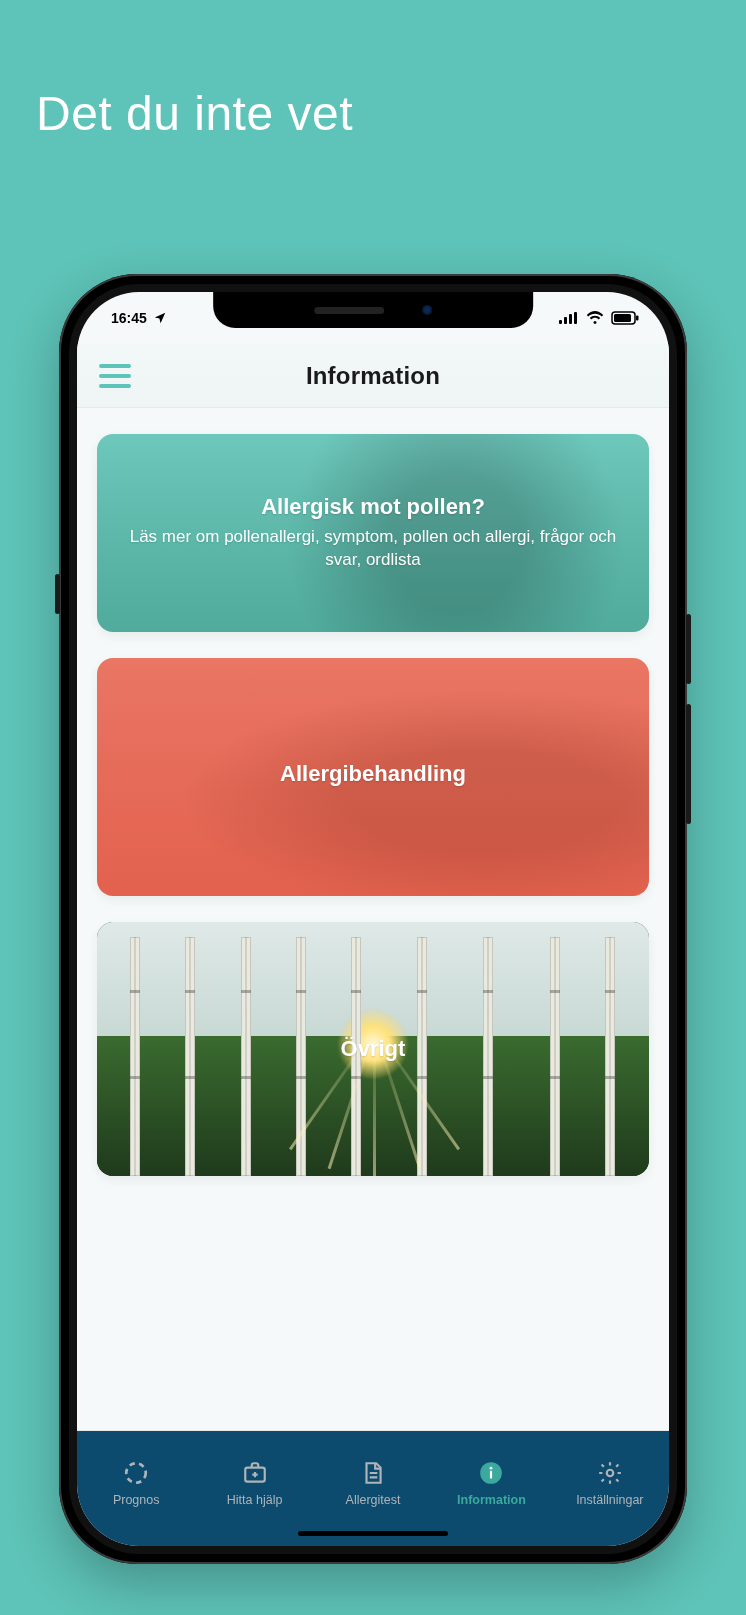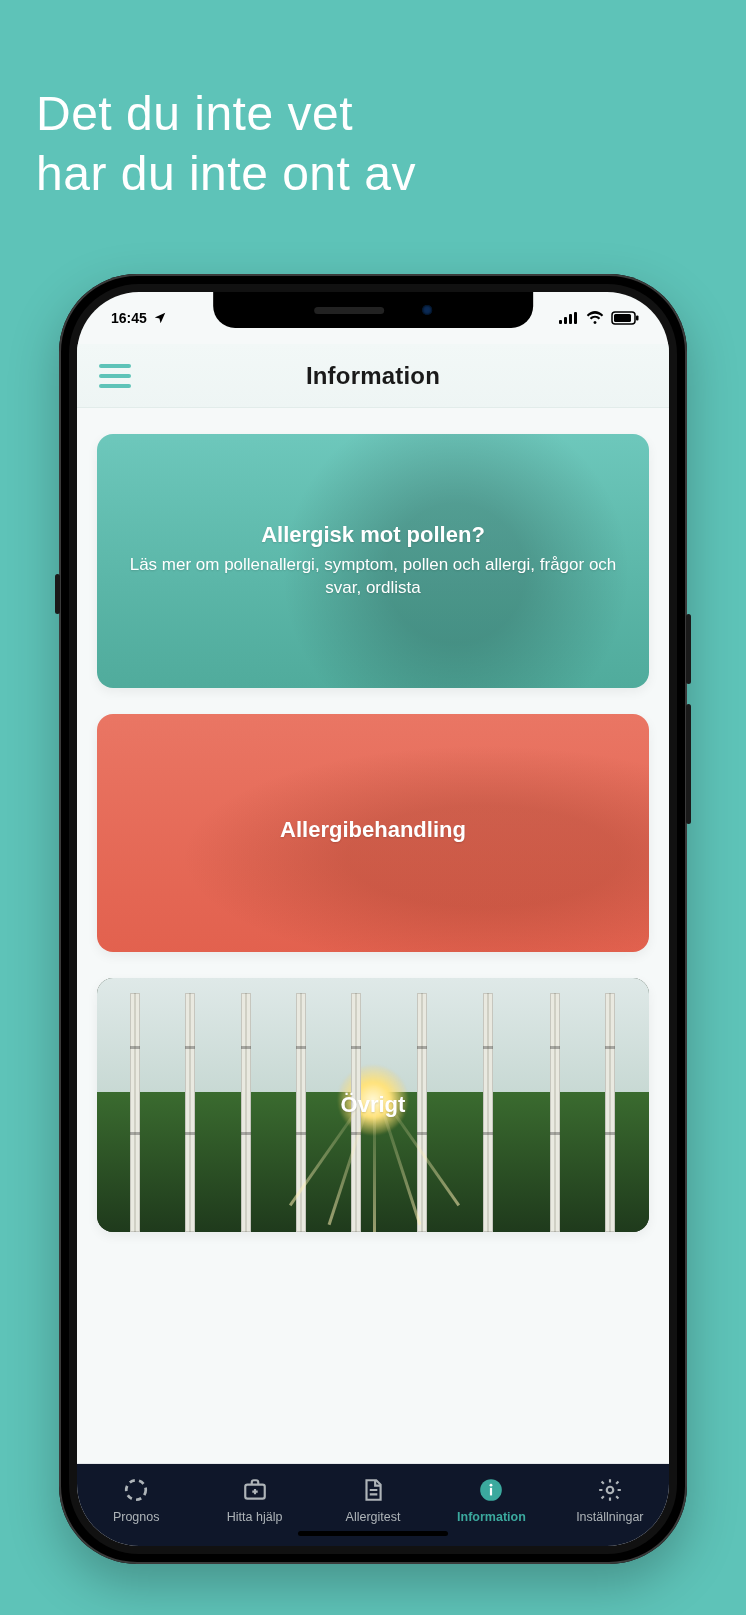--- a/index.html
+++ b/index.html
@@ -114,21 +114,21 @@
     padding:26px 28px;
     cursor:pointer;
     position:relative;
     overflow:hidden;
     box-shadow:0 4px 12px rgba(0,0,0,.06);
   }
   .card .title{font-size:22px;font-weight:600;margin-bottom:6px;text-shadow:0 1px 2px rgba(0,0,0,.15);}
   .card .sub{font-size:17px;line-height:1.35;font-weight:400;text-shadow:0 1px 2px rgba(0,0,0,.15);}
 
   .card-1{
-    height:254px;
+    height:198px;
     background:
       radial-gradient(circle at 65% 55%, rgba(0,0,0,.18) 0 18%, transparent 45%),
       linear-gradient(rgba(95,195,184,.88),rgba(78,172,160,.92)),
       linear-gradient(180deg,#d5e9d7 0%, #6aa26e 100%);
   }
   .card-2{
     height:238px;
     background:
       radial-gradient(ellipse at 70% 60%, rgba(120,40,20,.22) 0 25%, transparent 55%),
       linear-gradient(rgba(233,111,93,.92),rgba(228,96,78,.94)),
@@ -162,22 +162,22 @@
   .forest .trunk::before{top:22%;} .forest .trunk::after{top:58%;}
   .forest .ray{
     position:absolute;bottom:0;left:50%;width:3px;height:58%;
     background:linear-gradient(rgba(255,240,180,.0),rgba(255,240,180,.55));
     transform-origin:top center;
   }
   .card-3 .title{position:relative;z-index:2;font-size:22px;margin:0;}
 
   
   .tabbar{
-    height:83px;
-    background:#0f172a;
+    height:116px;
+    background:#0c4a6e;
     border-top:1px solid #e4e8ea;
     display:flex;
     padding-bottom:10px;
   }
   .tab{
     flex:1;
     display:flex;flex-direction:column;align-items:center;justify-content:center;gap:4px;
     color:var(--muted);
     font-size:12.5px;
     cursor:pointer;
@@ -195,21 +195,20 @@
   .side-btn{position:absolute;background:#1a1a1a;border-radius:3px;}
   .sb-r1{right:-4px;top:340px;width:5px;height:70px;}
   .sb-r2{right:-4px;top:430px;width:5px;height:120px;}
   .sb-l1{left:-4px;top:300px;width:5px;height:40px;}
 </style>
 </head>
 <body>
 
 <div class="promo-headline">
   <span>Det du inte vet</span><br>
-  <span>har du inte ont av</span>
 </div>
 
 <div class="phone">
   <div class="side-btn sb-r1"></div>
   <div class="side-btn sb-r2"></div>
   <div class="side-btn sb-l1"></div>
   <div class="phone-inner">
     <div class="screen">
       <div class="notch">
         <span class="speaker"></span>

